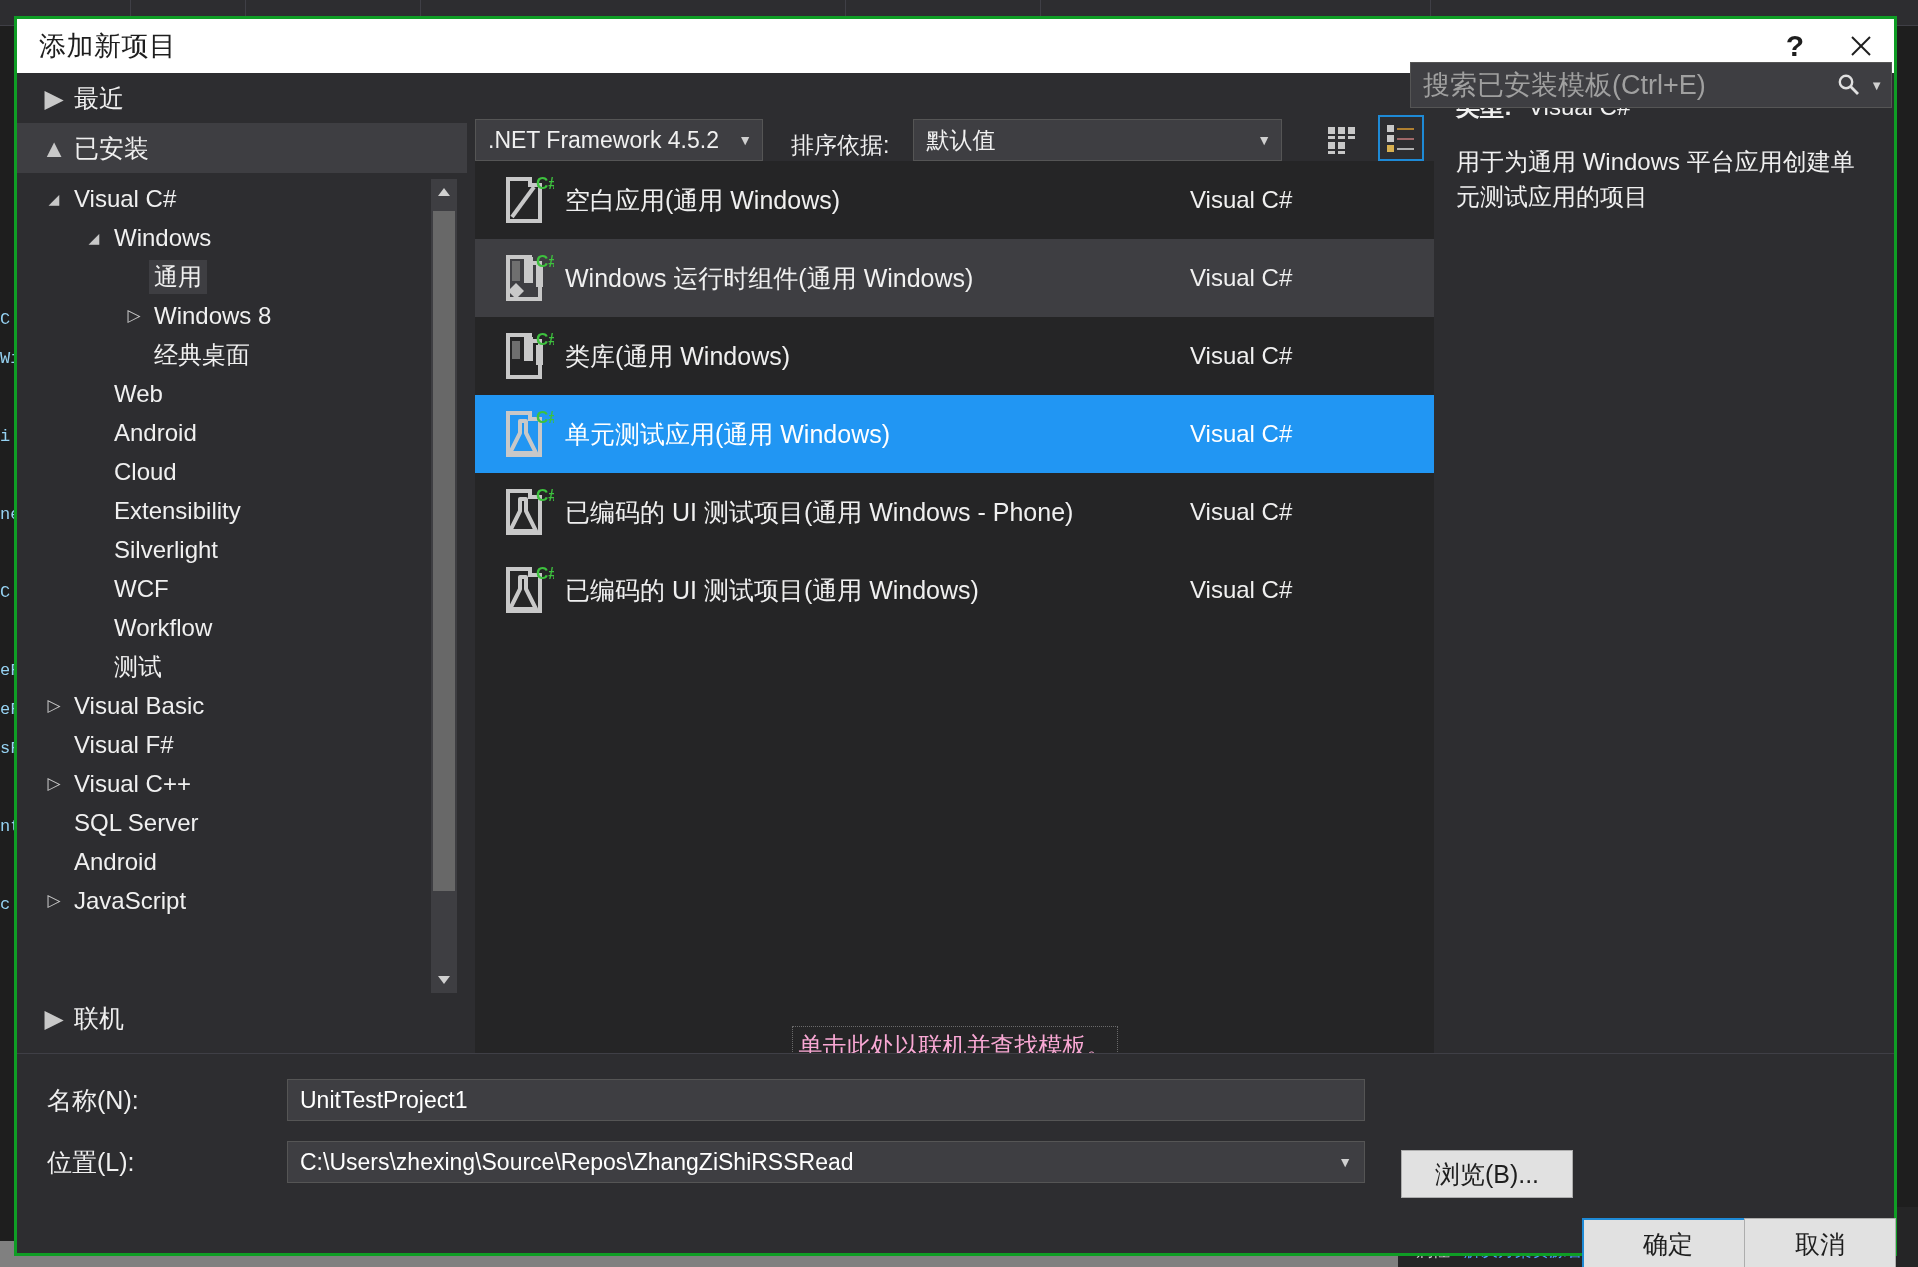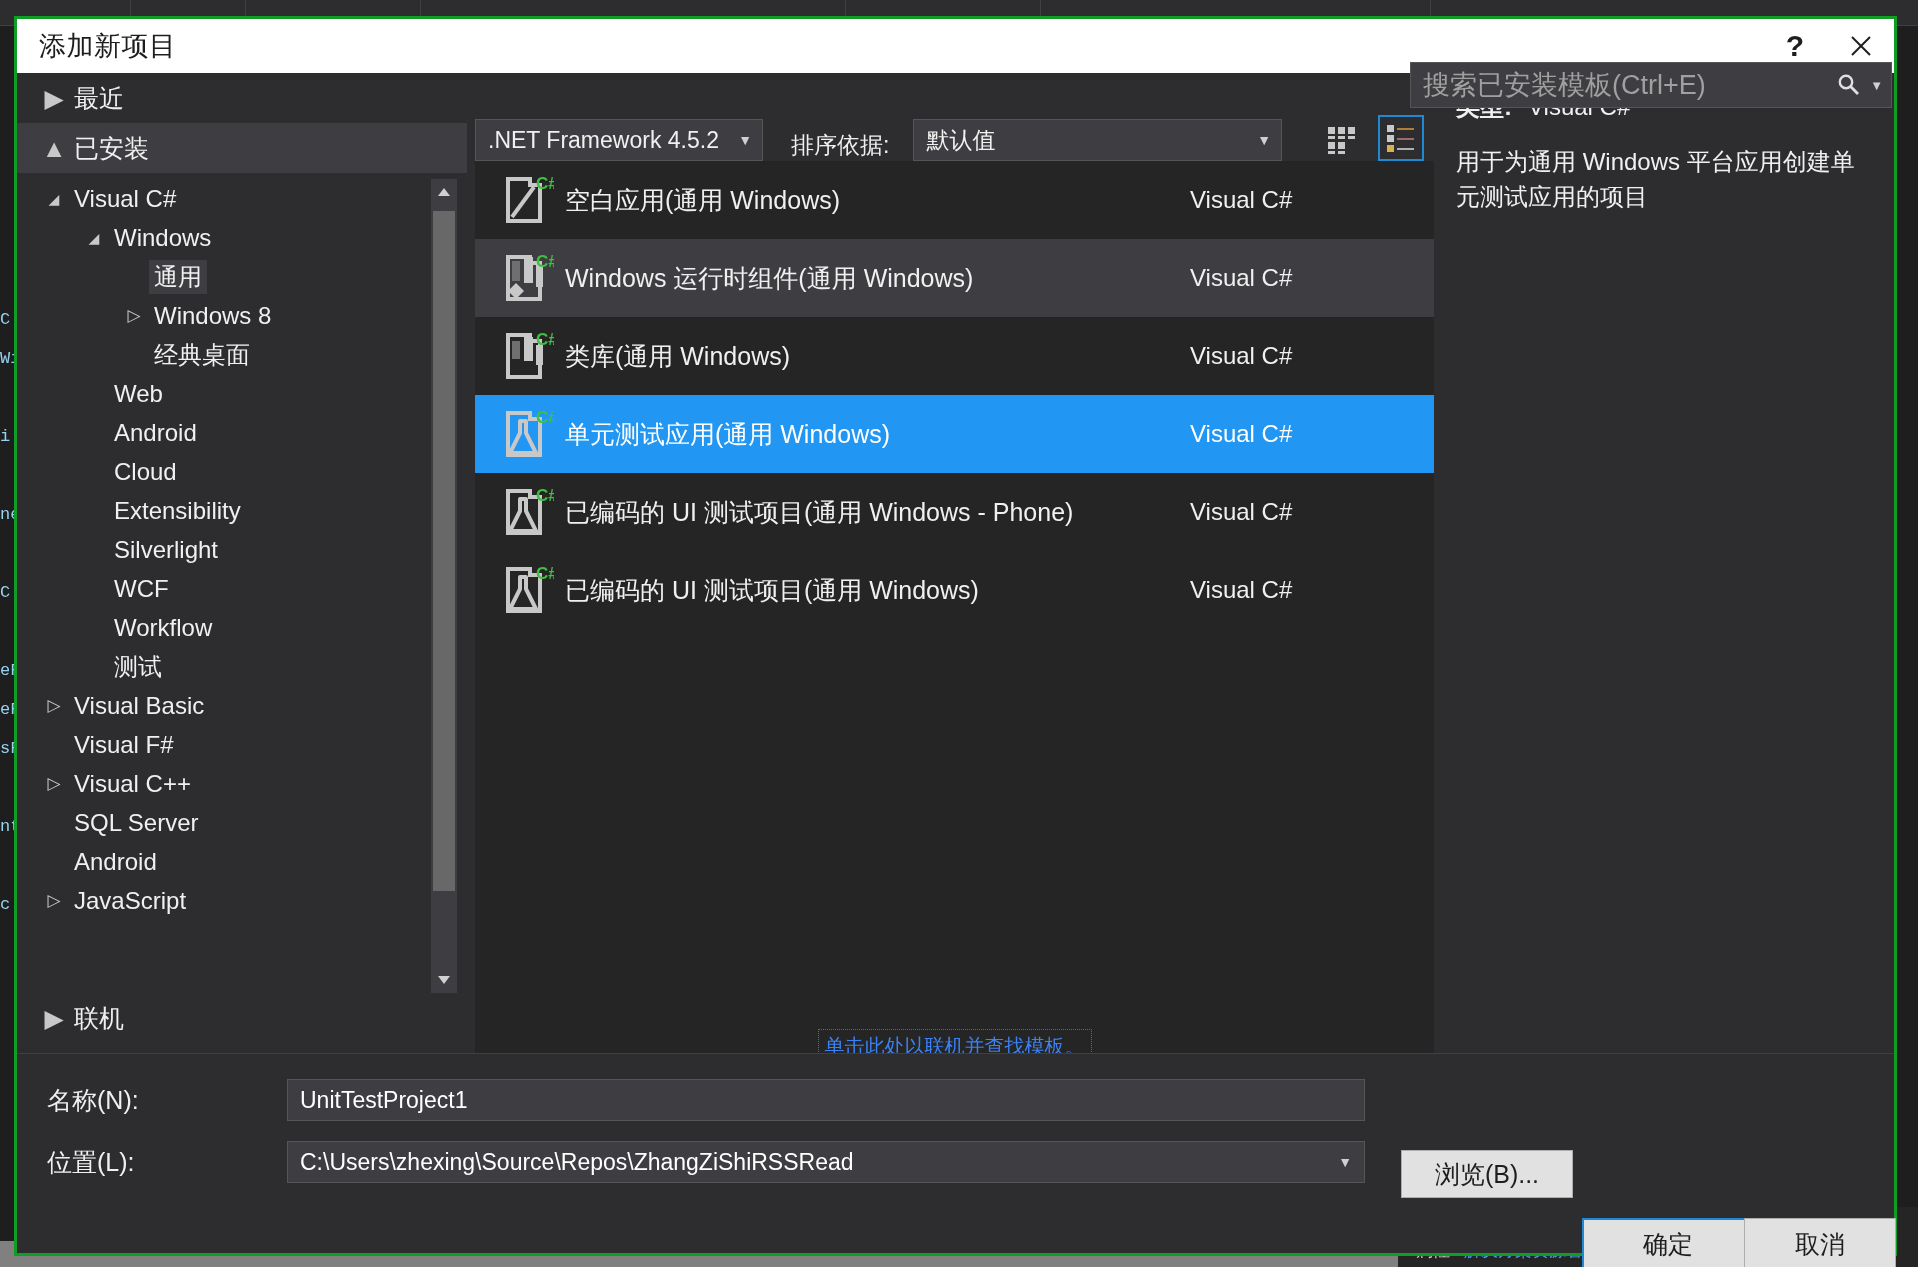--- a/index.html
+++ b/index.html
@@ -194,21 +194,21 @@
   .tmpl-row .lang { font-size: 24px; width: 260px; min-width: 260px; padding-left: 16px; }
   .tmpl-row.hover { background: #3e3e42; }
   .tmpl-row.selected { background: #2196f3; color: #ffffff; }
 
   #online-link-wrap {
     height: 62px; min-height: 62px;
     display: flex; align-items: center; justify-content: center;
     background: #252526;
   }
   #online-link {
-    color: #3b82f6; font-size: 20px;
+    color: #f9a8d4; font-size: 24px;
     text-decoration: underline;
     border: 1px dotted #6a6a6a;
     padding: 3px 6px;
     cursor: pointer;
     margin-top: 48px;
   }
 
   
   #right-pane {
     width: 460px; min-width: 460px;

